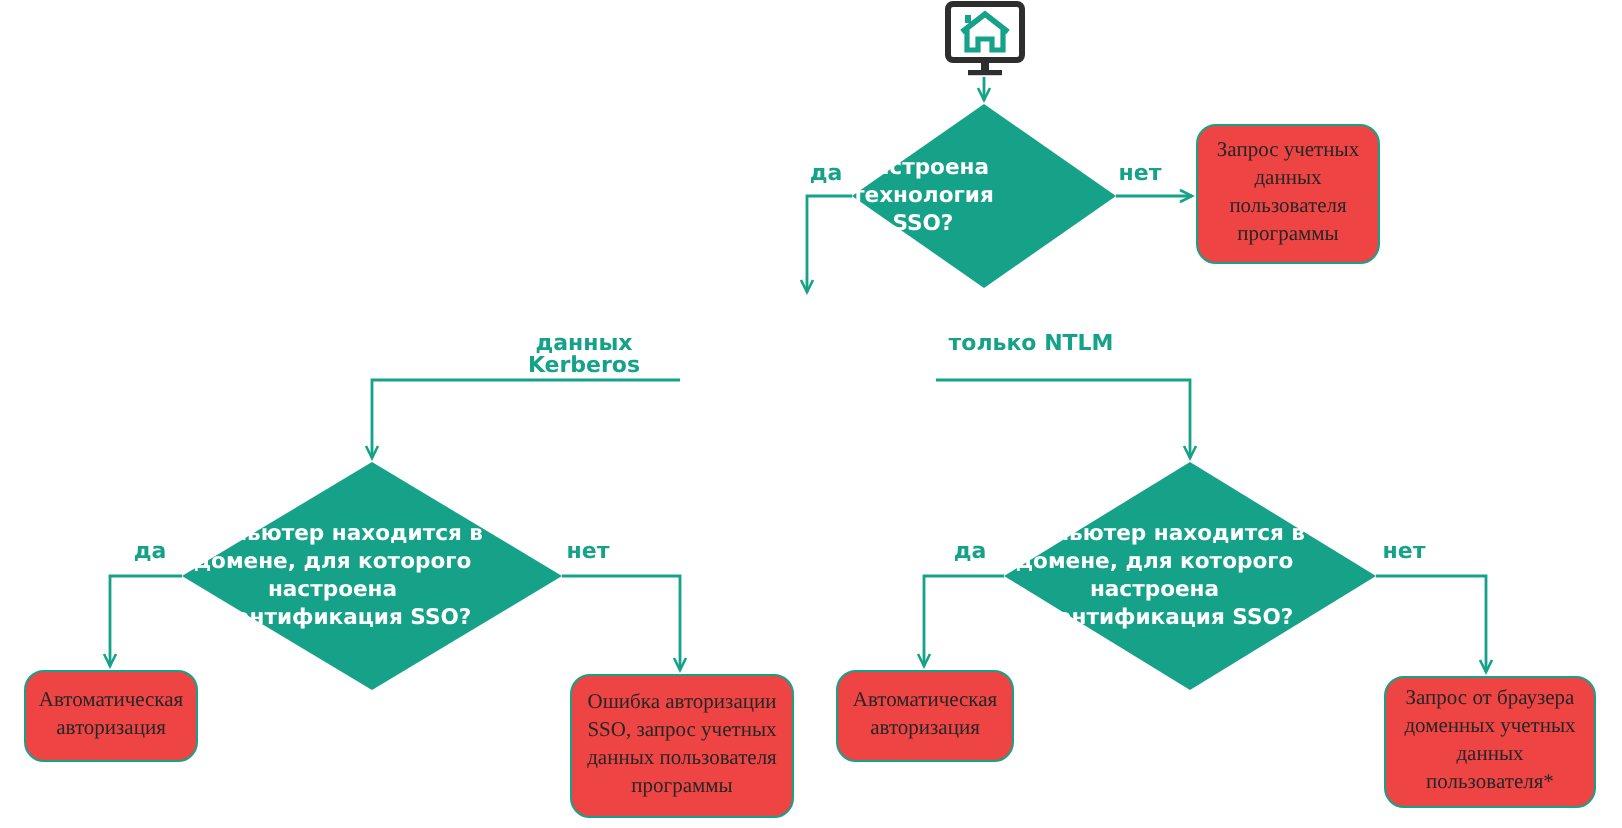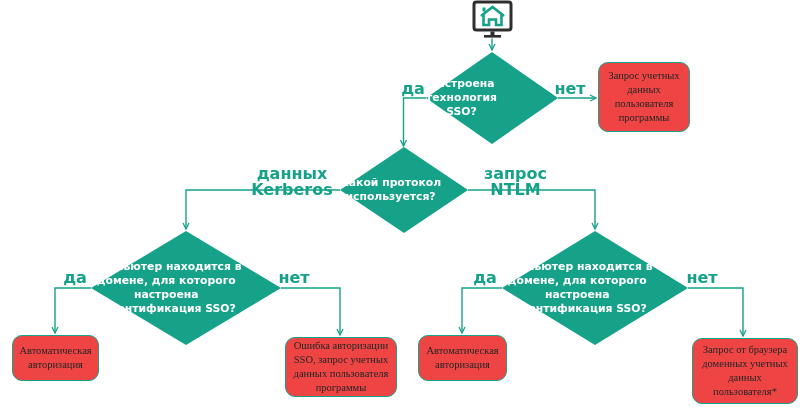--- a/index.html
+++ b/index.html
@@ -25,21 +25,21 @@
     position:absolute;display:flex;align-items:center;justify-content:center;
     background:#ef4444;border:1.5px solid var(--teal);border-radius:10px;
     box-sizing:border-box;
     font-family:Liberation Serif, serif;
   }
   .btext{
     white-space:pre-line;text-align:center;color:var(--ink);
     font-size:10.5px;line-height:1.32;
   }
   .elabel{
-    position:absolute;color:var(--teal);font-weight:bold;font-size:16px;
+    position:absolute;color:var(--teal);font-weight:bold;font-size:11px;
     text-align:center;line-height:1;
   }
   #monitor{position:absolute;left:468px;top:0px;}
 </style>
 </head>
 <body>
 
 <div id="canvas">
 
   <svg id="wires" viewBox="0 0 811 414">
@@ -72,27 +72,20 @@
 
   <div class="node" style="left:426px;top:52px;width:132px;height:92px;">
     <svg class="dshape" viewBox="0 0 100 100" preserveAspectRatio="none">
       <polygon points="50,0 100,50 50,100 0,50"></polygon>
       </svg>
     <div class="ntext">Настроена
 технология
 SSO?</div>
   </div>
 
-  <div class="node" style="left:340px;top:147px;width:128px;height:86px;">
-    <svg class="dshape" viewBox="0 0 100 100" preserveAspectRatio="none">
-      <polygon points="50,0 100,50 50,100 0,50"></polygon>
-      </svg>
-    <div class="ntext">Какой протокол
-используется?</div>
-  </div>
 
   <div class="node" style="left:91px;top:231px;width:190px;height:114px;">
     <svg class="dshape" viewBox="0 0 100 100" preserveAspectRatio="none">
       <polygon points="50,0 100,50 50,100 0,50"></polygon>
       </svg>
     <div class="ntext">Компьютер находится в
 домене, для которого
 настроена
 аутентификация SSO?</div>
   </div>
@@ -112,21 +105,21 @@
 данных
 пользователя
 программы</div>
   </div>
 
   <div class="box" style="left:12px;top:335px;width:87px;height:46px;">
     <div class="btext">Автоматическая
 авторизация</div>
   </div>
 
-  <div class="box" style="left:285px;top:337px;width:112px;height:60px;">
+  <div class="box" style="left:285px;top:337px;width:112px;height:72px;">
     <div class="btext">Ошибка авторизации
 SSO, запрос учетных
 данных пользователя
 программы</div>
   </div>
 
   <div class="box" style="left:418px;top:335px;width:89px;height:46px;">
     <div class="btext">Автоматическая
 авторизация</div>
   </div>
@@ -134,19 +127,19 @@
   <div class="box" style="left:692px;top:338px;width:106px;height:66px;align-items:center;">
     <div class="btext">Запрос от браузера
 доменных учетных
 данных
 пользователя*</div>
   </div>
 
   <span class="elabel" style="left:398px;top:81px;width:30px;">да</span>
   <span class="elabel" style="left:554px;top:81px;width:32px;">нет</span>
   <span class="elabel" style="left:240px;top:166px;width:104px;">данных Kerberos</span>
-  <span class="elabel" style="left:468px;top:166px;width:95px;">запрос NTLM</span>
+  <span class="elabel" style="left:468px;top:166px;width:95px;">только NTLM</span>
   <span class="elabel" style="left:60px;top:270px;width:30px;">да</span>
   <span class="elabel" style="left:278px;top:270px;width:32px;">нет</span>
   <span class="elabel" style="left:470px;top:270px;width:30px;">да</span>
   <span class="elabel" style="left:686px;top:270px;width:32px;">нет</span>
 
 </div>
 
 </body></html>

